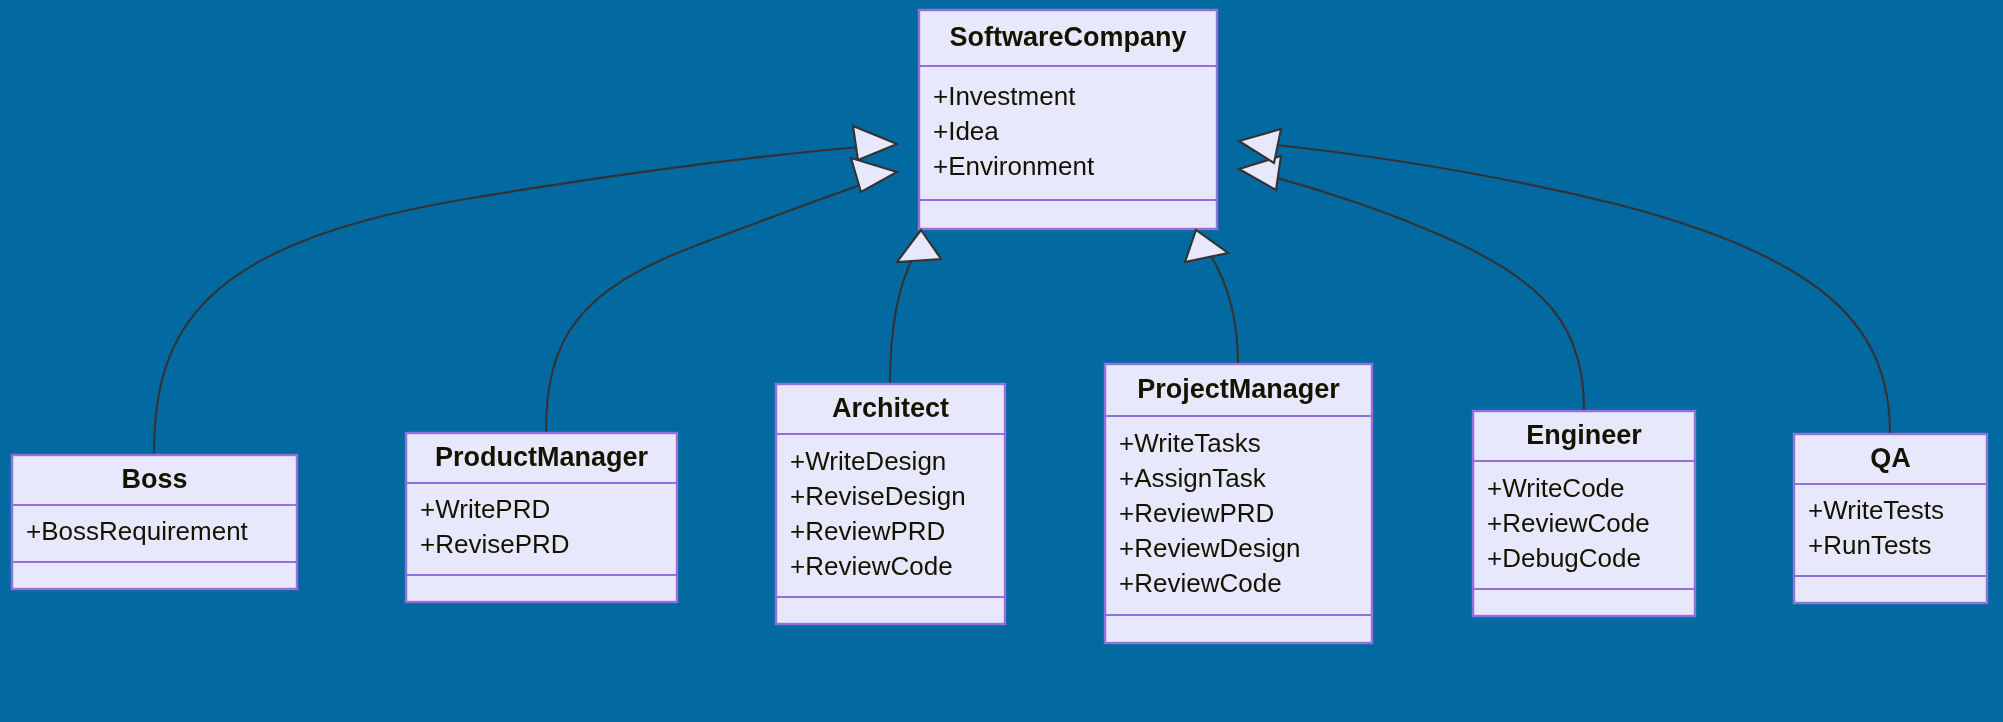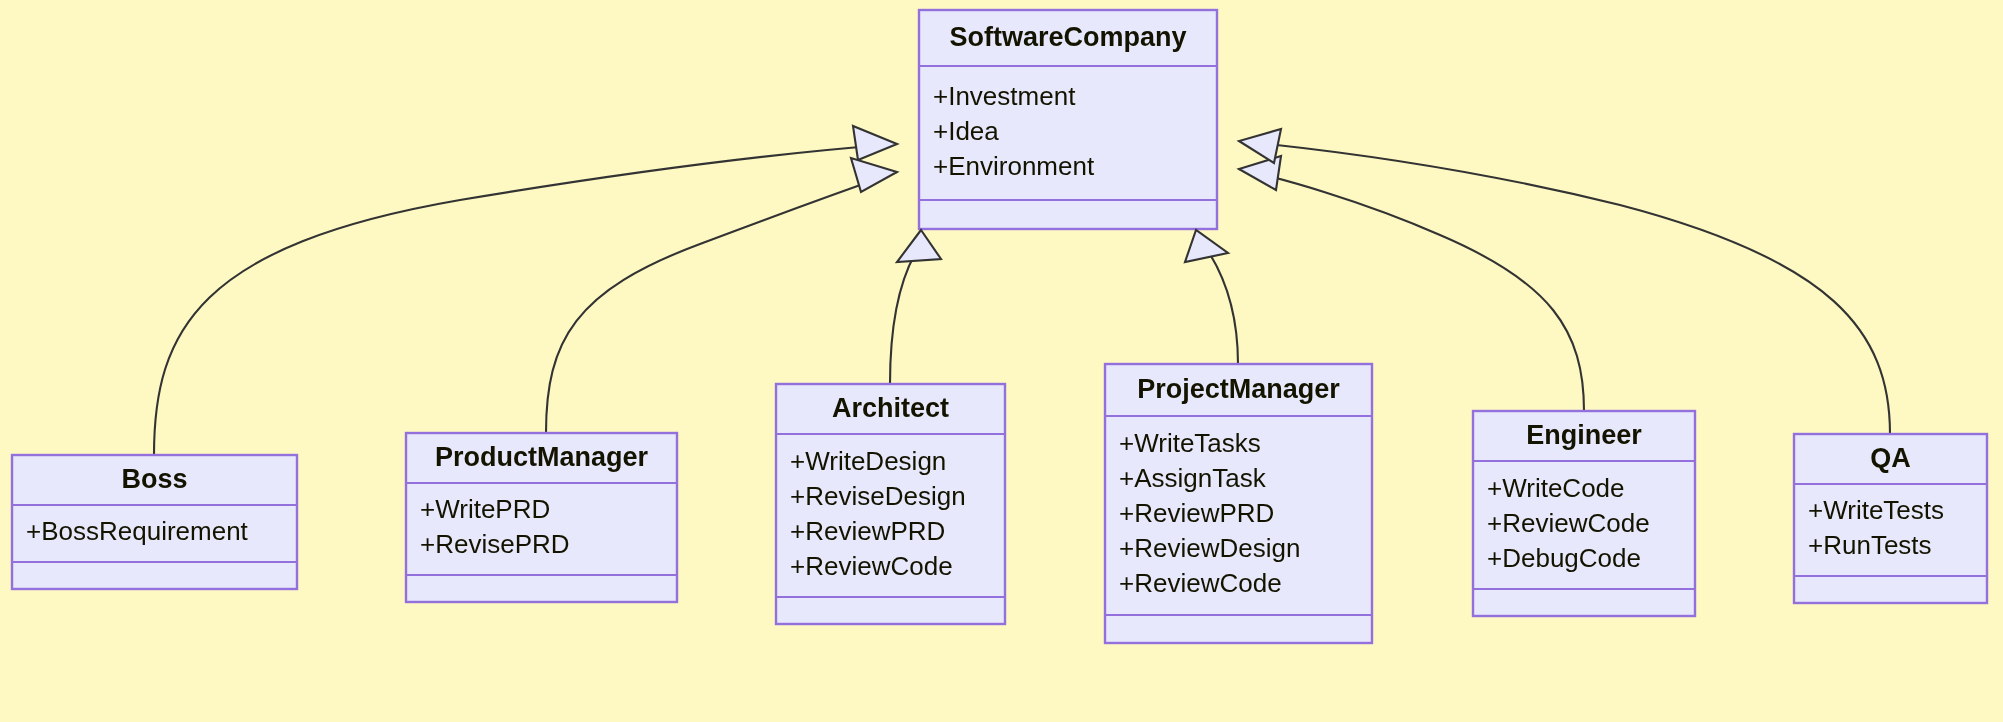--- a/index.html
+++ b/index.html
@@ -11,21 +11,21 @@
   body {
     width: 2003px;
     height: 722px;
     font-family: "Liberation Sans", sans-serif;
     overflow: hidden;
   }
   #diagram-root {
     position: relative;
     width: 2003px;
     height: 722px;
-    background: #fef9c3;
+    background: #0369a1;
   }
   svg#uml-canvas {
     display: block;
     width: 2003px;
     height: 722px;
   }
   .class-box-rect {
     fill: #e8e8fc;
     stroke: #9370db;
     stroke-width: 2.4;

